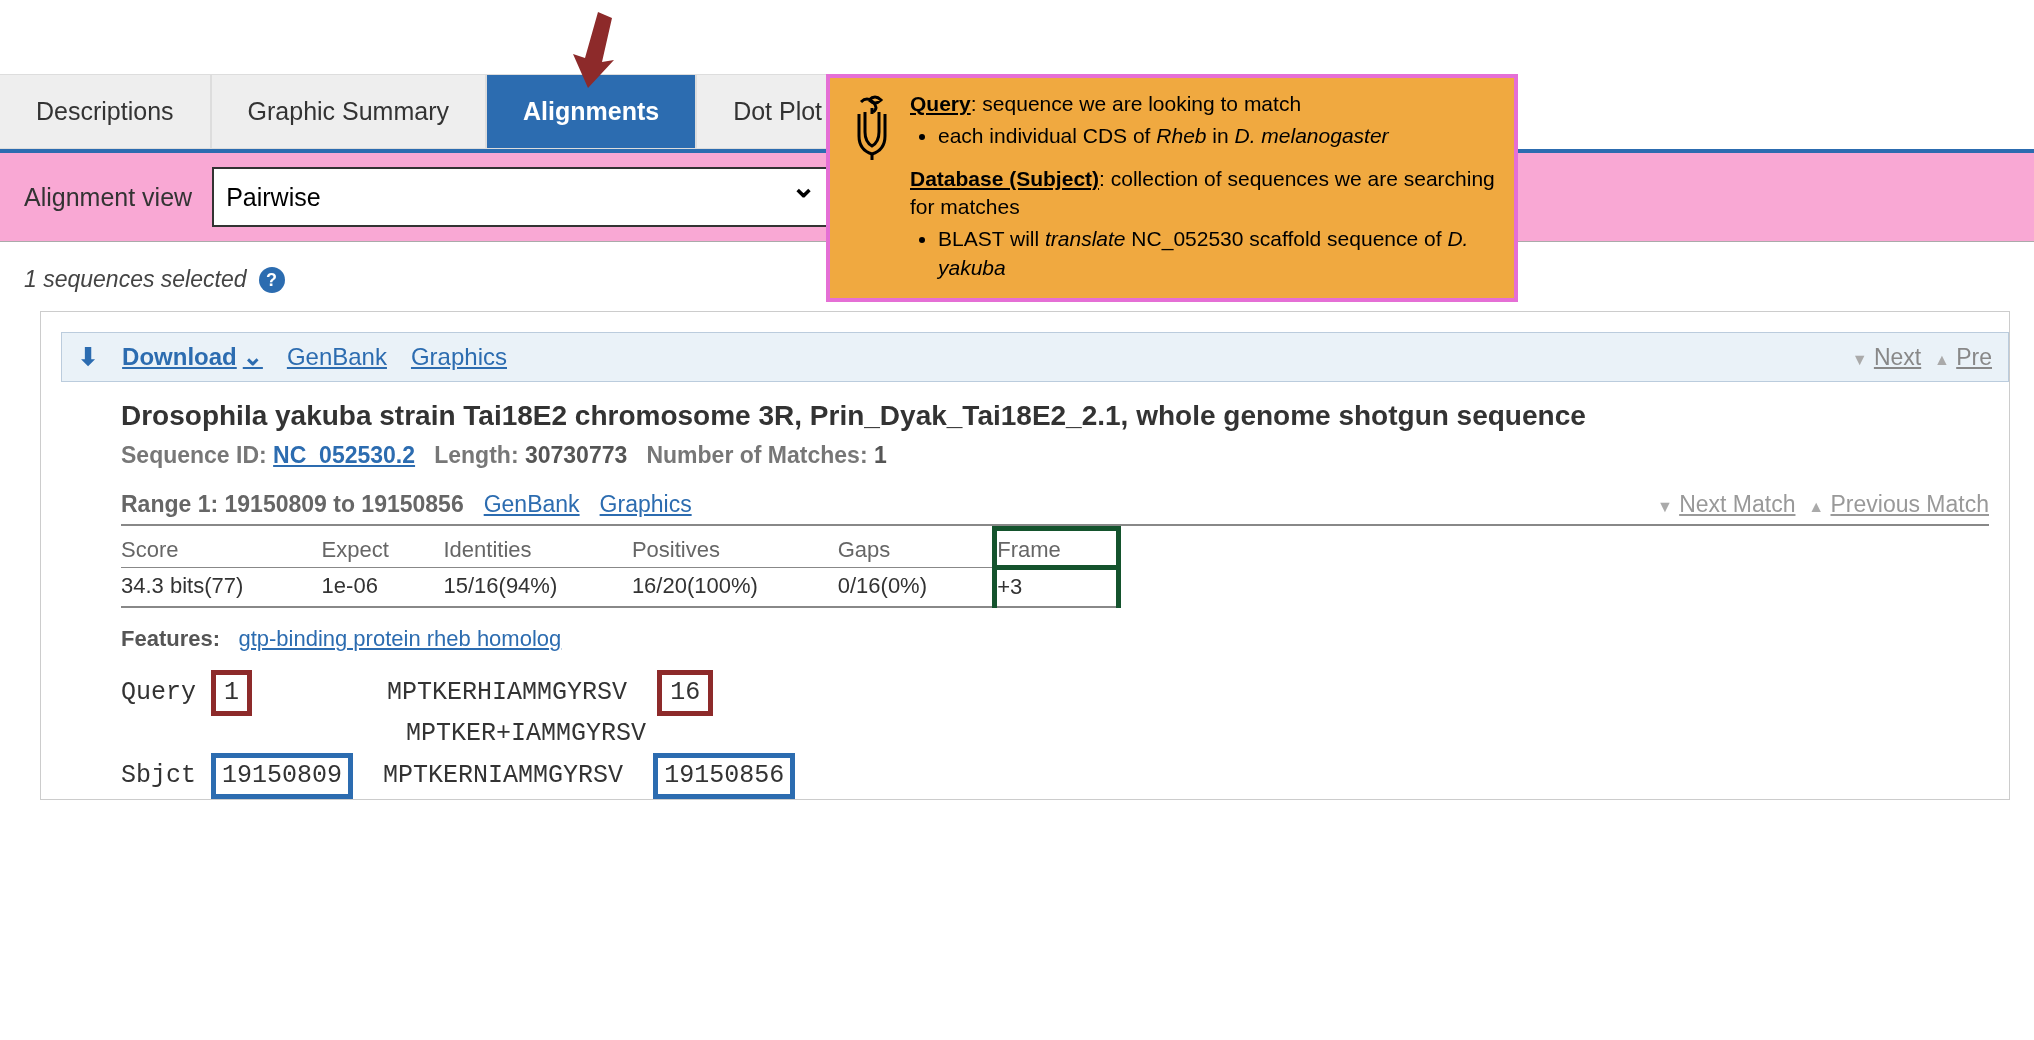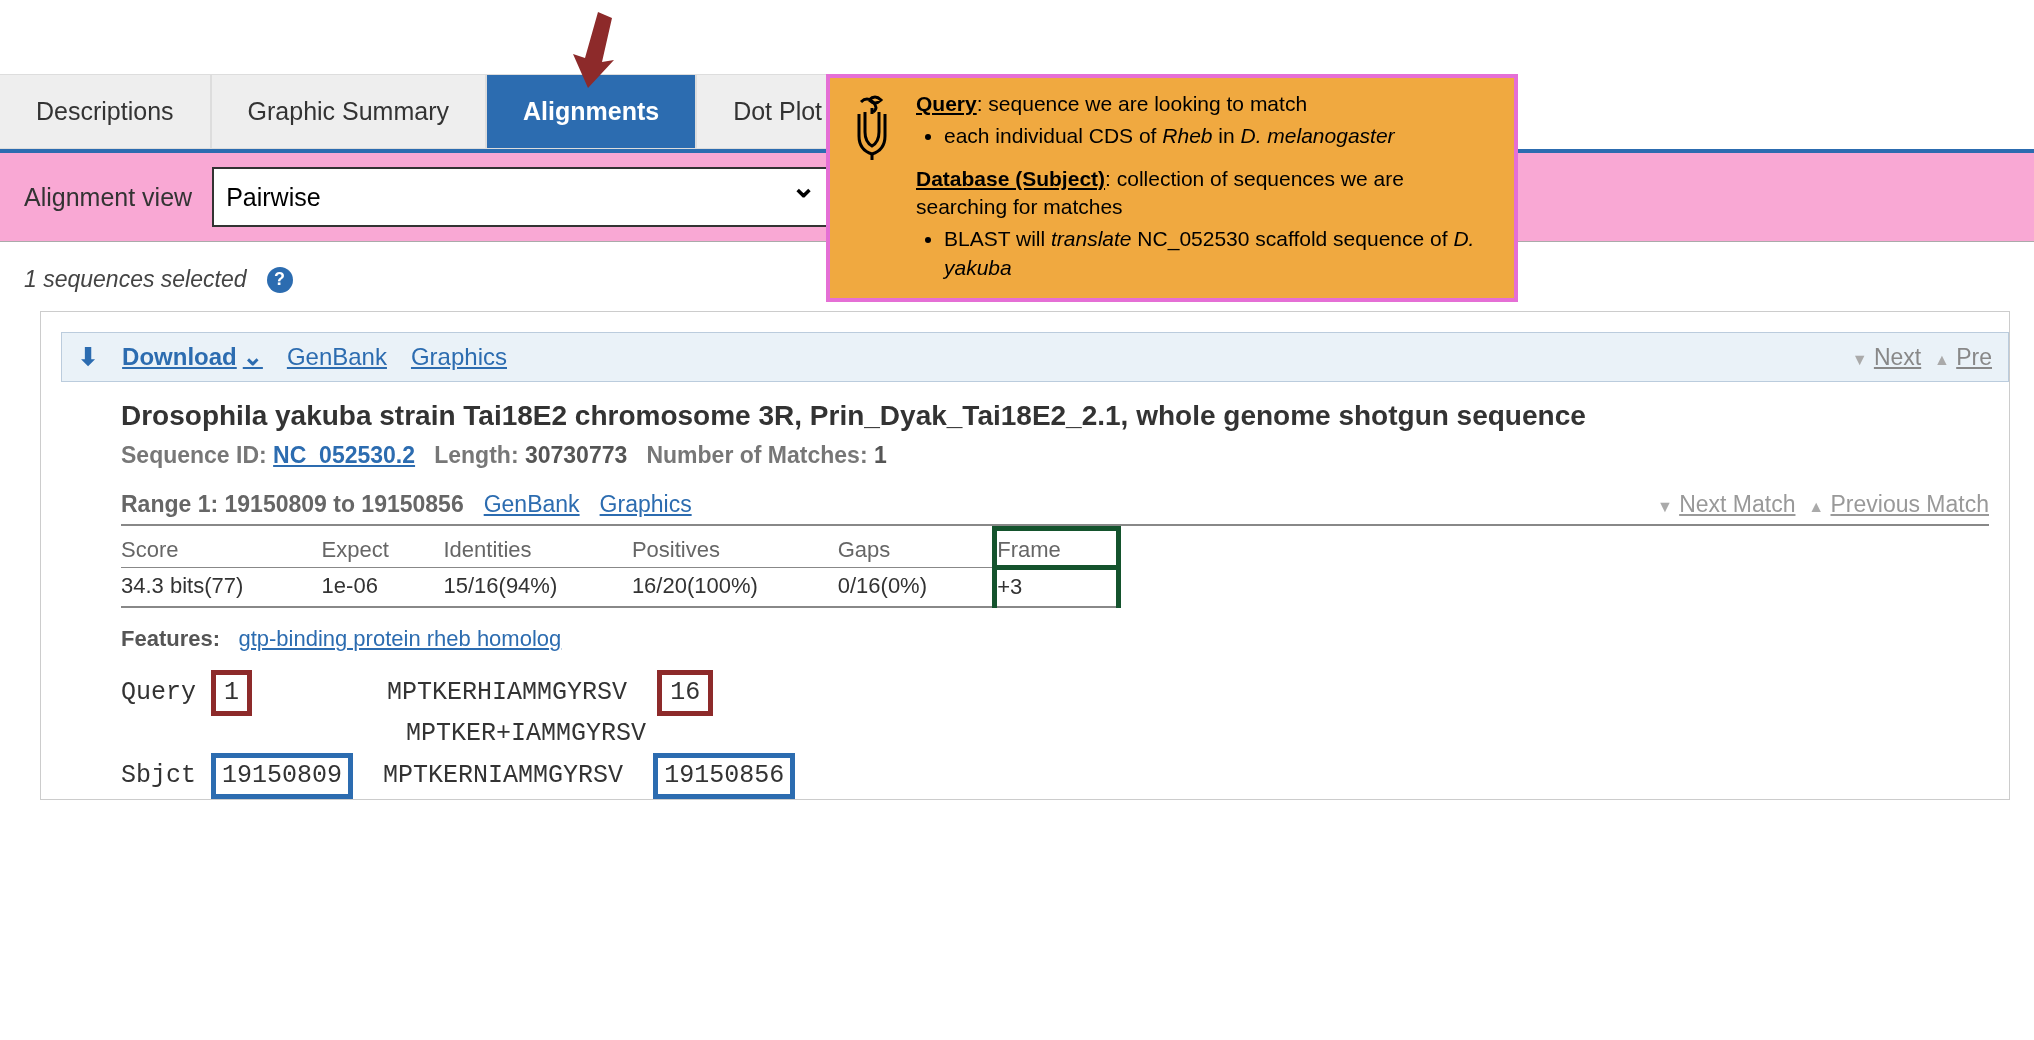--- a/index.html
+++ b/index.html
@@ -75,22 +75,22 @@
       pointer-events: none;
     }
     
     
     .seq-selected {
       padding: 24px 24px 18px;
       font-style: italic;
       font-size: 23px;
       color: #444;
       display: flex;
-      align-items: center;
-      gap: 20px;
+      align-items: flex-end;
+      gap: 12px;
     }
     .help-icon {
       display: inline-flex;
       align-items: center;
       justify-content: center;
       width: 26px;
       height: 26px;
       border-radius: 50%;
       background: #2c6cb0;
       color: #fff;
@@ -245,21 +245,21 @@
     
     .callout {
       position: absolute;
       top: 74px;
       left: 826px;
       width: 692px;
       background: #f0a940;
       border: 4px solid #e56fd5;
       padding: 12px 18px 16px 12px;
       display: flex;
-      gap: 14px;
+      gap: 8px;
       z-index: 5;
       font-size: 21px;
       line-height: 1.35;
     }
     .callout-icon {
       flex: 0 0 60px;
       display: flex;
       align-items: flex-start;
       justify-content: center;
       padding-top: 4px;

